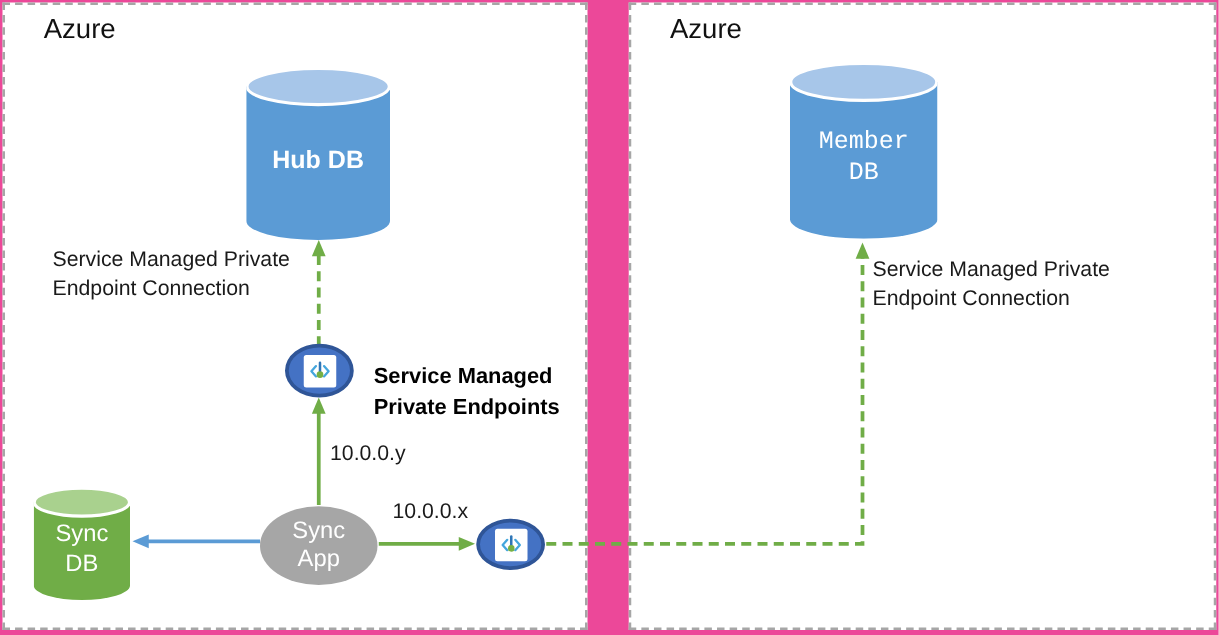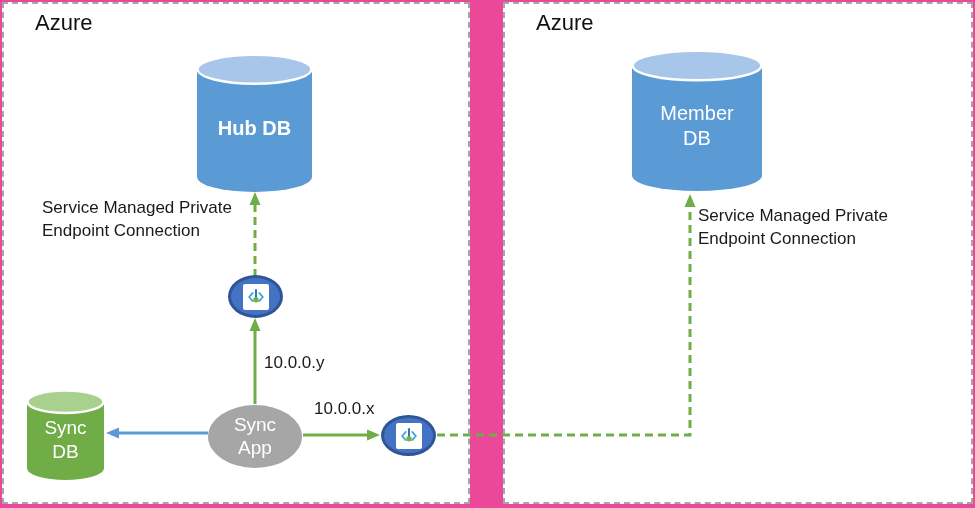--- a/index.html
+++ b/index.html
@@ -52,21 +52,21 @@
     left: 0; right: 0; top: 10px; bottom: 0;
     display: flex;
     align-items: center;
     justify-content: center;
     text-align: center;
     color: #ffffff;
     white-space: pre-line;
     line-height: 1.25;
   }
   .hub-db    { left: 197px; top: 54px;  width: 115px; height: 138px; font-weight: bold; }
-  .member-db { left: 632px; top: 50px;  width: 130px; height: 141px; }
+  .member-db { left: 632px; top: 50px;  width: 118px; height: 141px; font-family: Liberation Mono, monospace; }
   .sync-db   { left: 27px;  top: 390px; width: 77px;  height: 90px;  }
   .hub-db .cyl-label,
   .member-db .cyl-label { font-size: 20px; }
   .sync-db .cyl-label   { font-size: 19px; }
   
   .sync-app {
     position: absolute;
     left: 208px; top: 405px;
     width: 94px; height: 63px;
     background: #a6a6a6;
@@ -199,16 +199,18 @@
         <line x1="12" y1="4.5" x2="12" y2="12.5" stroke="#2e75b6" stroke-width="2.2" stroke-linecap="round"></line>
         <circle cx="12" cy="15" r="2.9" fill="#76b043"></circle>
       </svg>
     </div>
   </div>
 
   <div class="float-label lbl-hub-conn">Service Managed Private
 Endpoint Connection</div>
   <div class="float-label lbl-member-conn">Service Managed Private
 Endpoint Connection</div>
+  <div class="float-label lbl-endpoints">Service Managed
+Private Endpoints</div>
   <div class="float-label lbl-ip-y">10.0.0.y</div>
   <div class="float-label lbl-ip-x">10.0.0.x</div>
 
 </div>
 
 </body></html>

